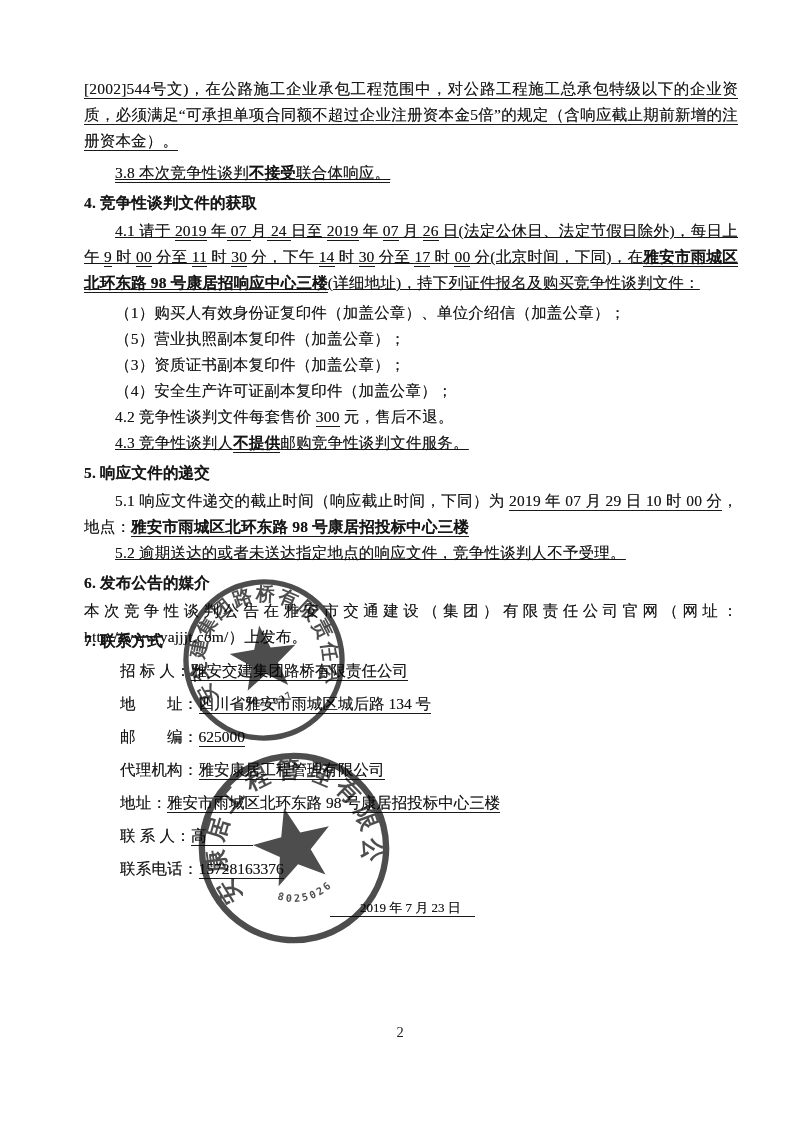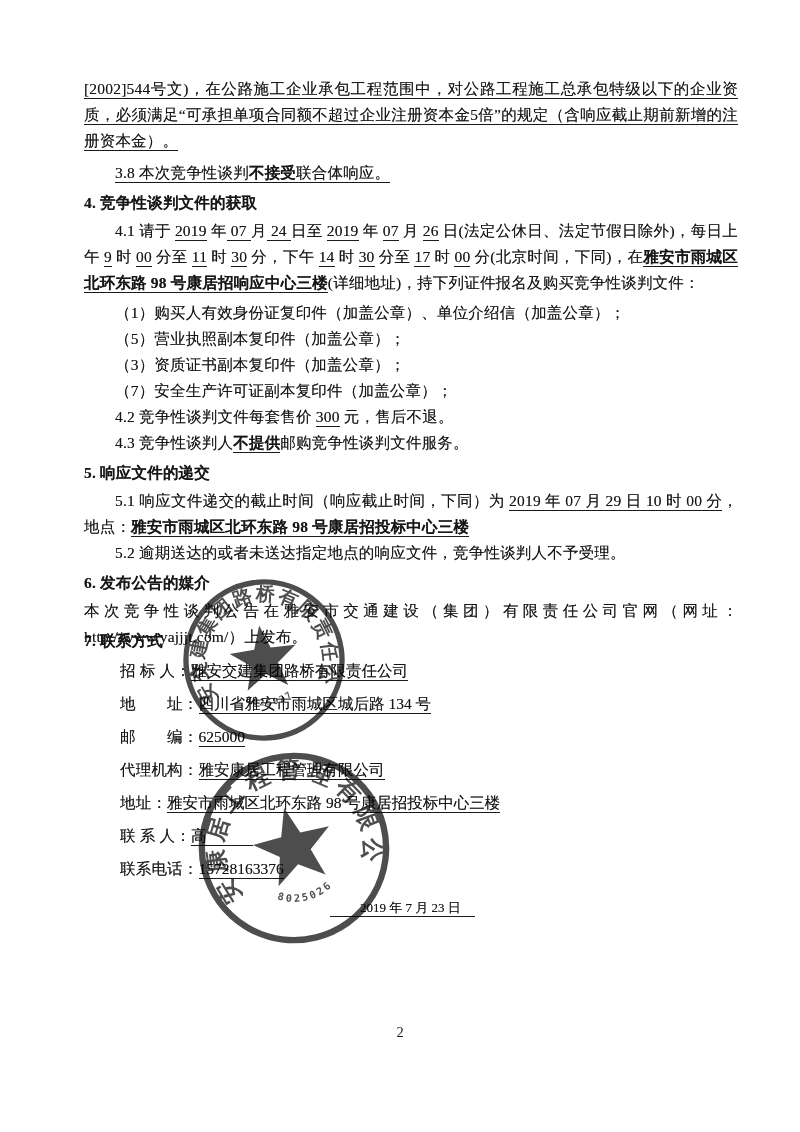--- a/index.html
+++ b/index.html
@@ -5,21 +5,21 @@
   html,body{margin:0;padding:0;background:#ffffff;}
   .page{
     position:relative; width:800px; height:1132px; background:#fff; overflow:hidden;
     font-family:"Liberation Serif","DejaVu Serif",serif;
     color:#161616;
   }
   .blockA{position:absolute; left:84px; right:62px; top:76px;}
   .blockB{position:absolute; left:84px; right:78px; top:628px;}
   .p{font-size:15.5px; line-height:26px; text-align:justify; margin:0 0 0 0;
      text-shadow:0 0 .5px rgba(20,20,20,.55); letter-spacing:.2px;}
-  .mb6{margin-bottom:6px;} .mb4{margin-bottom:4px;} .mb2{margin-bottom:2px;}
+  .mb6{margin-bottom:6px;} .mb4{margin-bottom:4px;text-decoration:underline;} .mb2{margin-bottom:2px;}
   .ind{text-indent:2em;}
   .h{font-weight:bold;}
   .b{font-weight:bold;}
   .u{border-bottom:1px solid #1a1a1a; padding-bottom:0.5px;}
   .crow{margin:0 0 11px 36px; font-size:15.5px; line-height:22px;
         text-shadow:0 0 .5px rgba(20,20,20,.55); white-space:pre-wrap;}
   .crow .lbl{letter-spacing:.2px;}
   .crow .val{white-space:pre-wrap;}
   .dateline{margin:16px 0 0 246px; font-size:13px; line-height:24px;
             text-shadow:0 0 .5px rgba(20,20,20,.55);}
@@ -45,21 +45,21 @@
 <div class="page">
 
   <div class="blockA">
     <div class="p mb6"><span class="u">[2002]544号文)，在公路施工企业承包工程范围中，对公路工程施工总承包特级以下的企业资质，必须满足“可承担单项合同额不超过企业注册资本金5倍”的规定（含响应截止期前新增的注册资本金）。</span></div>
     <div class="p ind mb4"><span class="u">3.8 本次竞争性谈判</span><span class="b u">不接受</span><span class="u">联合体响应。</span></div>
     <div class="p h mb2">4. 竞争性谈判文件的获取</div>
     <div class="p ind mb4"><span>4.1 请于 </span><span class="u">2019</span><span> 年</span><span class="u"> 07 </span><span>月</span><span class="u"> 24 </span><span>日至 </span><span class="u">2019</span><span> 年 </span><span class="u">07</span><span> 月 </span><span class="u">26</span><span> 日(法定公休日、法定节假日除外)，每日上午 </span><span class="u">9</span><span> 时 </span><span class="u">00</span><span> 分至 </span><span class="u">11</span><span> 时 </span><span class="u">30</span><span> 分，下午 </span><span class="u">14</span><span> 时 </span><span class="u">30</span><span> 分至 </span><span class="u">17</span><span> 时 </span><span class="u">00</span><span> 分(北京时间，下同)，在</span><span class="b u">雅安市雨城区北环东路 98 号康居招响应中心三楼</span><span>(详细地址)，持下列证件报名及购买竞争性谈判文件：</span></div>
     <div class="p ind"><span>（1）购买人有效身份证复印件（加盖公章）、单位介绍信（加盖公章）；</span></div>
     <div class="p ind"><span>（5）营业执照副本复印件（加盖公章）；</span></div>
     <div class="p ind"><span>（3）资质证书副本复印件（加盖公章）；</span></div>
-    <div class="p ind"><span>（7）安全生产许可证副本复印件（加盖公章）；</span></div>
+    <div class="p ind"><span>（4）安全生产许可证副本复印件（加盖公章）；</span></div>
     <div class="p ind"><span>4.2 竞争性谈判文件每套售价 </span><span class="u">300</span><span> 元，售后不退。</span></div>
     <div class="p ind mb4"><span>4.3 竞争性谈判人</span><span class="b u">不提供</span><span>邮购竞争性谈判文件服务。</span></div>
     <div class="p h mb2">5. 响应文件的递交</div>
     <div class="p ind"><span>5.1 响应文件递交的截止时间（响应截止时间，下同）为 </span><span class="u">2019 年 07 月 29 日 10 时 00 分</span><span>，地点：</span><span class="b u">雅安市雨城区北环东路 98 号康居招投标中心三楼</span></div>
     <div class="p ind mb4"><span>5.2 逾期送达的或者未送达指定地点的响应文件，竞争性谈判人不予受理。</span></div>
     <div class="p h mb2">6. 发布公告的媒介</div>
     <div class="p"><span>本次竞争性谈判公告在雅安市交通建设（集团）有限责任公司官网（网址：http://www.yajjjt.com/）上发布。</span></div>
   </div>
 
   <div class="blockB">

